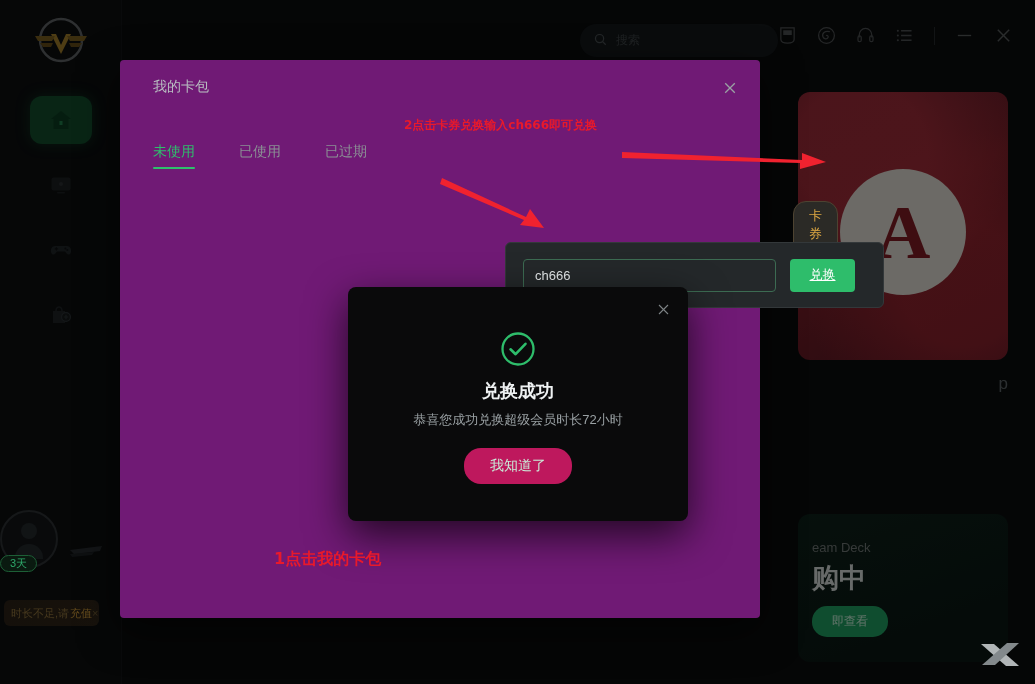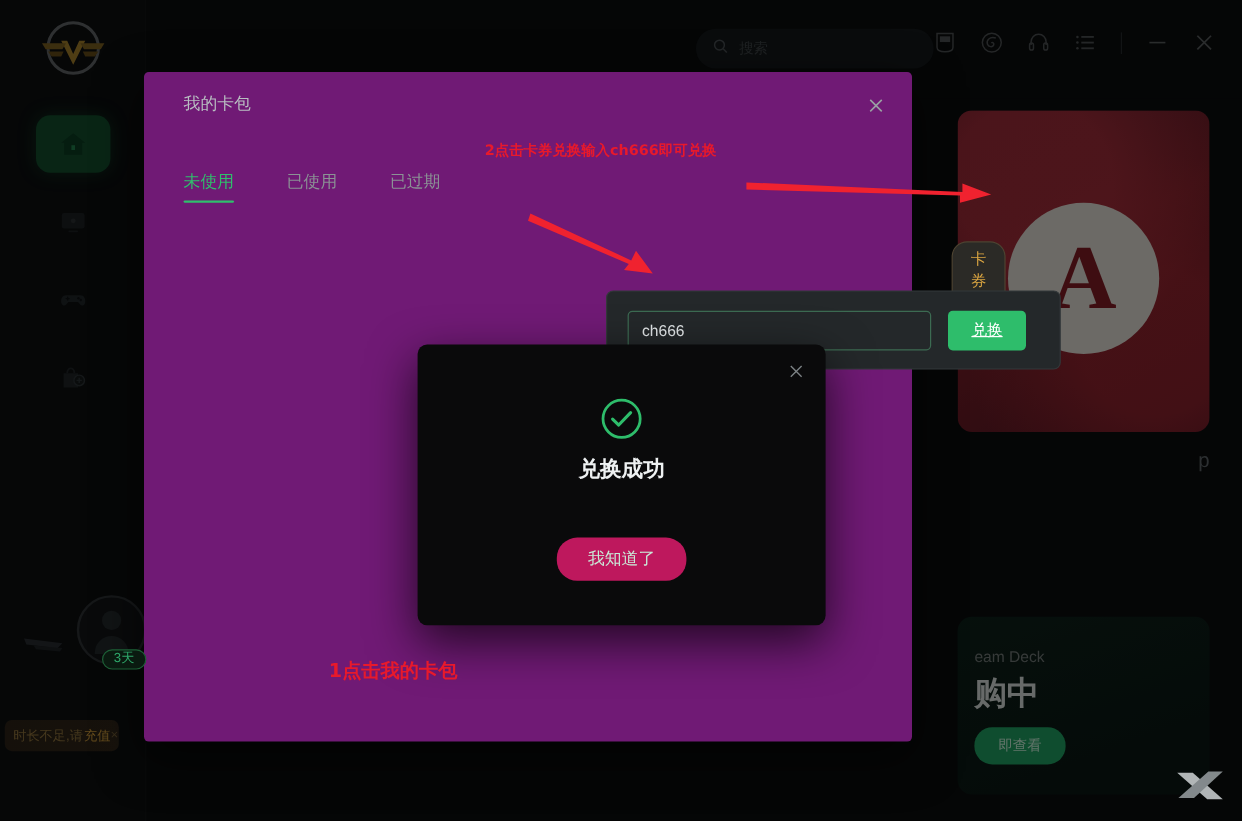--- a/index.html
+++ b/index.html
@@ -37,22 +37,22 @@
     width: 62px; height: 48px; margin: 0 auto 17px auto;
     border-radius: 12px;
     display: flex; align-items: center; justify-content: center;
     cursor: pointer;
   }
   .nav-item.active { background: #15past; }
   .nav-item.active { background: #124a2b; box-shadow: 0 0 14px rgba(20,110,60,.35); }
   .nav-item svg { display: block; }
 
   .avatar-wrap {
-    position: absolute; left: 0; bottom: 126px; width: 122px;
-    display: flex; flex-direction: column; align-items: flex-end;
+    position: absolute; left: 0; bottom: 112px; width: 122px;
+    display: flex; flex-direction: column; align-items: flex-start;
   }
   .avatar-ring {
     width: 58px; height: 58px; border-radius: 50%;
     background: #121517;
     border: 2px solid #2c3033;
     display: flex; align-items: center; justify-content: center;
     position: relative;
   }
   .avatar-head {
     width: 16px; height: 16px; border-radius: 50%;
@@ -468,20 +468,21 @@
         <line x1="16" y1="4" x2="4" y2="16" stroke="currentColor" stroke-width="1.5"></line>
       </svg>
     </div>
     <div class="success-icon">
       <svg viewBox="0 0 36 36" width="36" height="36">
         <circle cx="18" cy="18" r="15.5" fill="none" stroke="#2ebd6b" stroke-width="2.3"></circle>
         <path d="M10.5 18.3 L15.6 23.2 L25.5 12.8" fill="none" stroke="#2ebd6b" stroke-width="2.6" stroke-linecap="round" stroke-linejoin="round"></path>
       </svg>
     </div>
     <div class="success-title">兑换成功</div>
+    <div class="success-desc">恭喜您成功兑换超级会员时长72小时</div>
     <button class="success-btn">我知道了</button>
   </div>
 
   <div class="anno anno-2">2点击卡券兑换输入ch666即可兑换</div>
   <div class="anno anno-1">1点击我的卡包</div>
 
   <svg class="arrow-svg" style="left:620px; top:140px;" width="210" height="32" viewBox="0 0 210 32">
     <path d="M2 12 L182 20 L182 13 L206 22 L180 29 L180 23 L2 18 Z" fill="#f0222f"></path>
   </svg>
 

